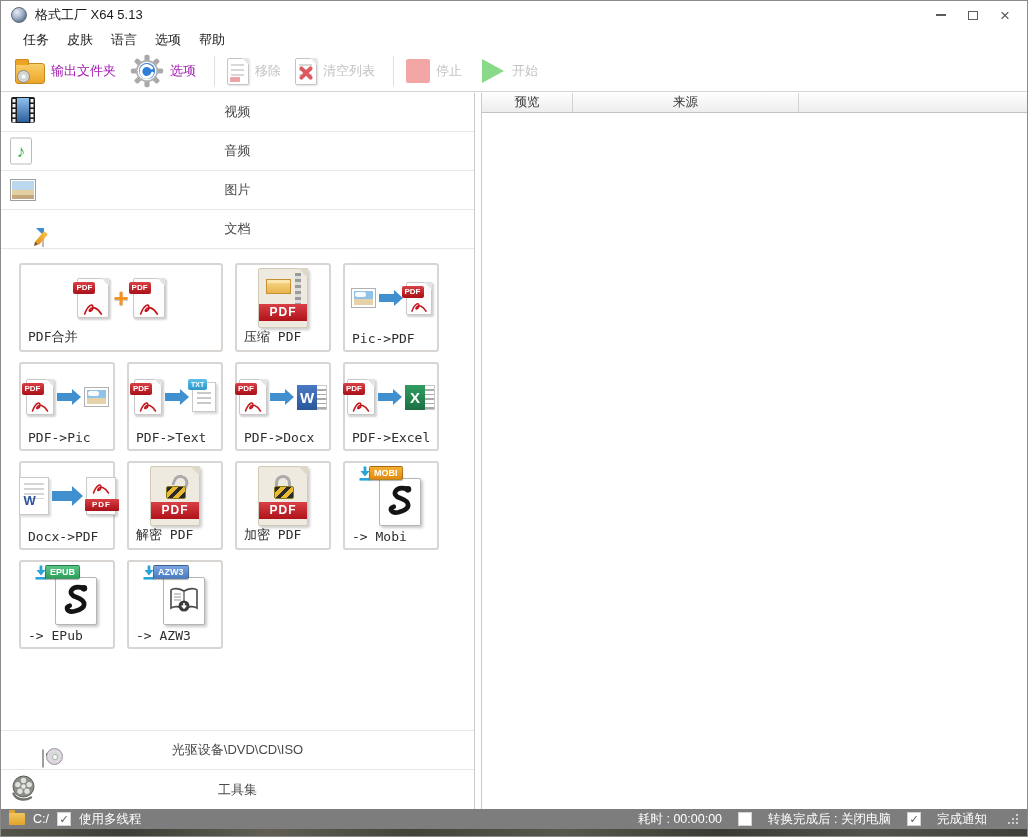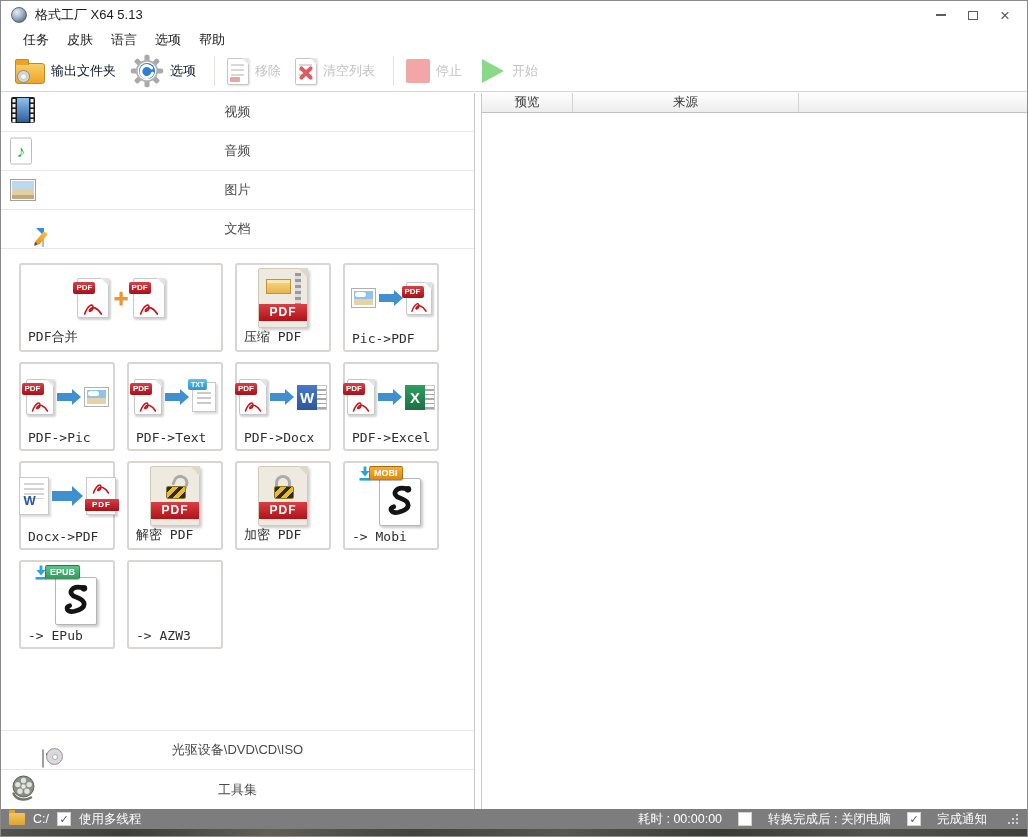--- a/index.html
+++ b/index.html
@@ -20,21 +20,21 @@
   .wc.close { font-size:17px; line-height:1; }
 
   
   .menubar { height:22px; display:flex; align-items:center; padding-left:13px; }
   .menu-item { padding:0 9px; font-size:13px; color:#222; }
 
   
   .toolbar { height:41px; display:flex; align-items:center; padding-left:14px;
              border-bottom:1px solid #d8d4cf; }
   .tbtn { display:flex; align-items:center; gap:6px; margin-right:14px; }
-  .tlabel { font-size:13px; color:#0f172a; }
+  .tlabel { font-size:13px; color:#a21caf; }
   .tbtn.disabled .tlabel { color:#c2c2c2; }
   .tsep { width:1px; height:30px; background:#e2dfda; margin:0 12px 0 4px; }
 
   .folderico { width:30px; height:21px; background:linear-gradient(#f8cf6a,#eda426);
                border:1px solid #c58a1d; border-radius:2px 3px 3px 3px; position:relative; margin-top:5px; }
   .folderico::before { content:""; position:absolute; top:-5px; left:-1px; width:12px; height:5px;
                background:#eda426; border:1px solid #c58a1d; border-bottom:none; border-radius:2px 2px 0 0; }
   .folderico .disc { position:absolute; left:1px; bottom:0px; width:13px; height:13px; border-radius:50%;
                background:radial-gradient(circle,#f8f8f8 18%,#c8d4c8 40%,#e0d4e4 68%,#cfcfcf 100%);
                border:1px solid #8a8a8a; }
@@ -523,20 +523,39 @@
                   <svg width="32" height="38" viewBox="0 0 40 48">
                     <path d="M30 8 C 14 3, 8 15, 20 19 C 34 24, 34 33, 18 37 C 8 39, 6 31, 12 30" fill="none" stroke="#141414" stroke-width="6" stroke-linecap="round"></path>
                     <circle cx="30" cy="8" r="4.2" fill="#141414"></circle>
                     </svg>
                 </span>
               </span>
             </div>
             <span class="clabel">-&gt; EPub</span>
           </div>
           <div class="card">
+            <div class="cicon">
+              <span class="ebook">
+                <svg class="dlarrow" width="16" height="16" viewBox="0 0 16 16">
+                  <rect x="6.6" y="0.5" width="2.8" height="5" fill="#2aa3d8"></rect>
+                  <path d="M3.5 5 h9 L8 10.5 z" fill="#2aa3d8"></path>
+                  <rect x="2.5" y="12" width="11" height="2.6" fill="#2aa3d8"></rect>
+                  </svg>
+                <b class="etag azw3">AZW3</b>
+                <span class="bookpage">
+                  <svg width="32" height="34" viewBox="0 0 32 32">
+                    <path d="M16 6 C 11 3, 5 3, 3 5 V 23 C 6 21, 12 21, 16 24 C 20 21, 26 21, 29 23 V 5 C 27 3, 21 3, 16 6 Z" fill="#fff" stroke="#4a4a4a" stroke-width="1.6"></path>
+                    <path d="M16 6 V 24" stroke="#4a4a4a" stroke-width="1.2"></path>
+                    <path d="M6 9 h7 M6 12 h7 M6 15 h7" stroke="#9a9a9a" stroke-width="1.2"></path>
+                    <circle cx="16" cy="21" r="5.5" fill="#3c3c3c"></circle>
+                    <path d="M16 18 v4 M13.8 20.4 L16 23 L18.2 20.4" stroke="#fff" stroke-width="1.6" fill="none"></path>
+                    </svg>
+                </span>
+              </span>
+            </div>
             <span class="clabel">-&gt; AZW3</span>
           </div>
         </div>
       </div>
 
       <div class="cat-bottom">
         <div class="cat-row">
           <span class="cat-ico cdico"><i class="disc"></i></span>
           <span class="cat-label">光驱设备\DVD\CD\ISO</span>
         </div>

